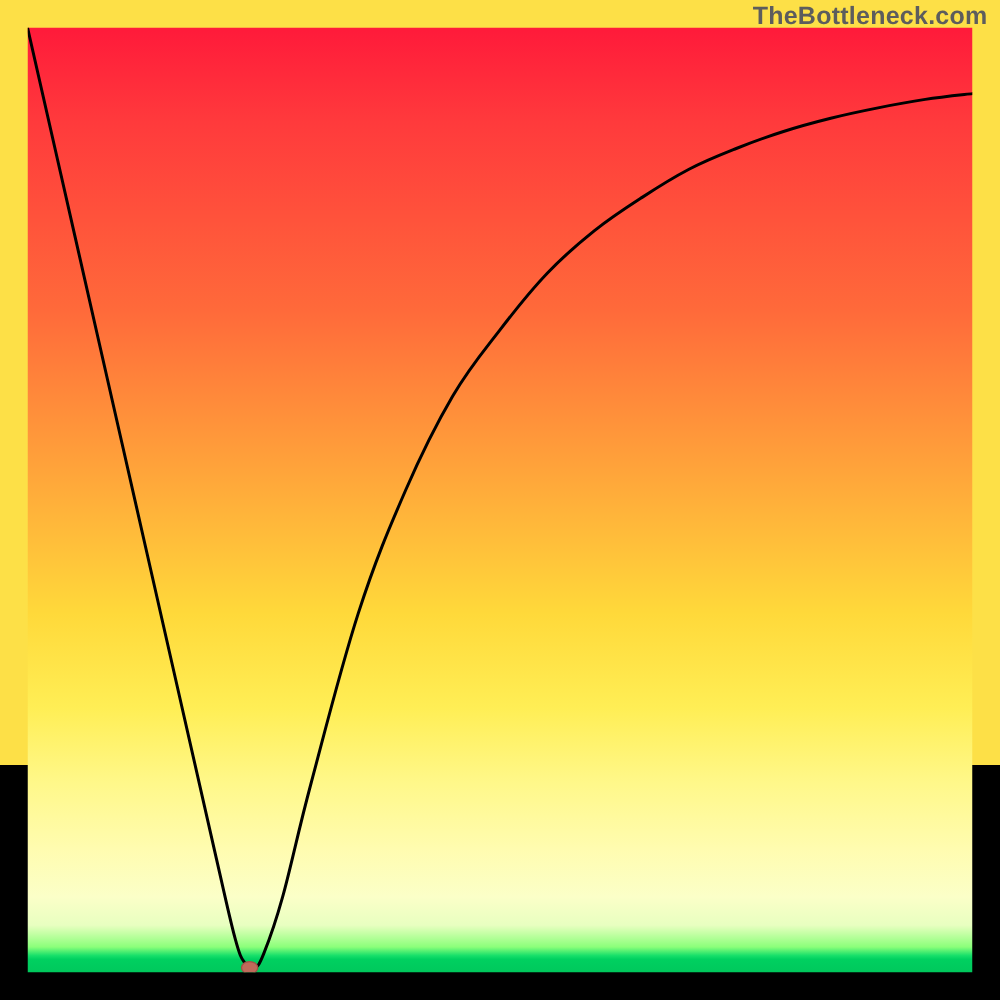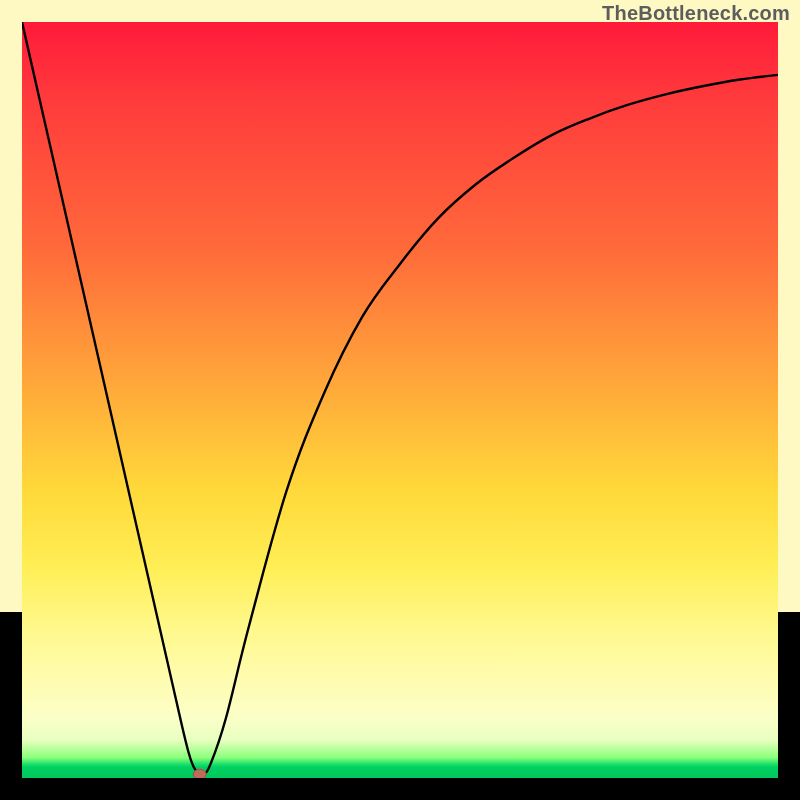--- a/index.html
+++ b/index.html
@@ -10,21 +10,21 @@
     background: #000;
     font-family: Arial, Helvetica, sans-serif;
     position: relative;
   }
   .frame {
     position: absolute;
     top: 0;
     left: 0;
     width: 800px;
     height: 612px;
-    background: #fef9c3;
+    background: #fde047;
   }
   .plot-area {
     position: absolute;
     top: 22px;
     left: 22px;
     width: 756px;
     height: 756px;
     overflow: hidden;
   }
   .gradient-bg {

